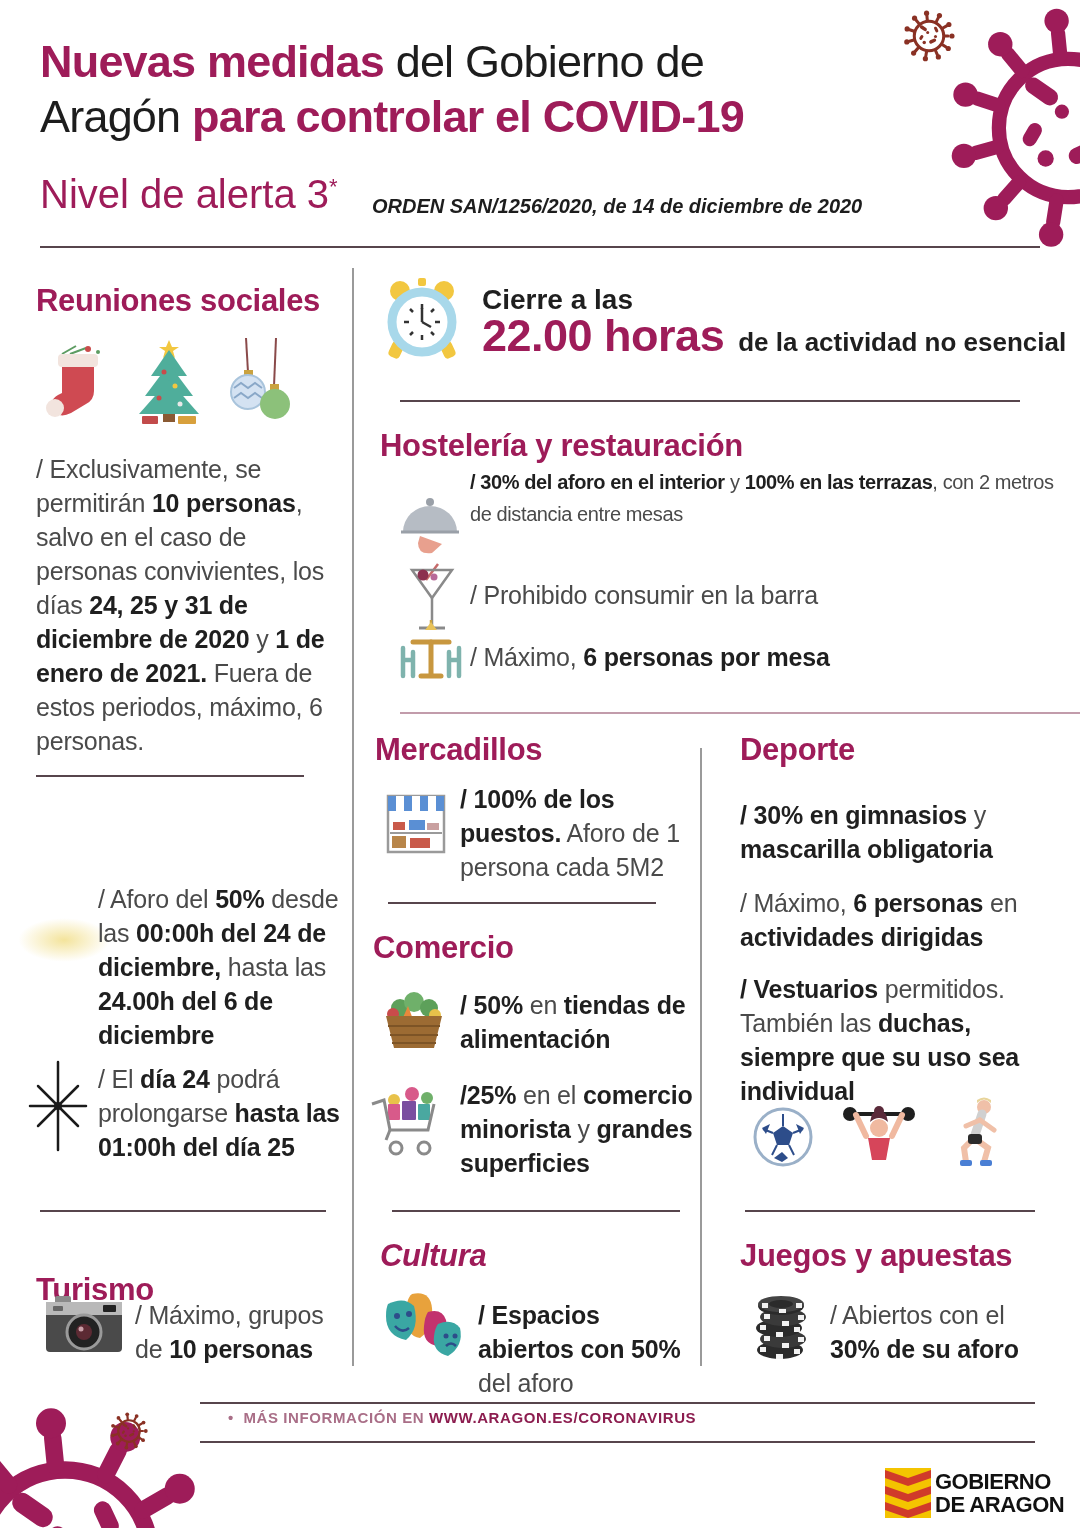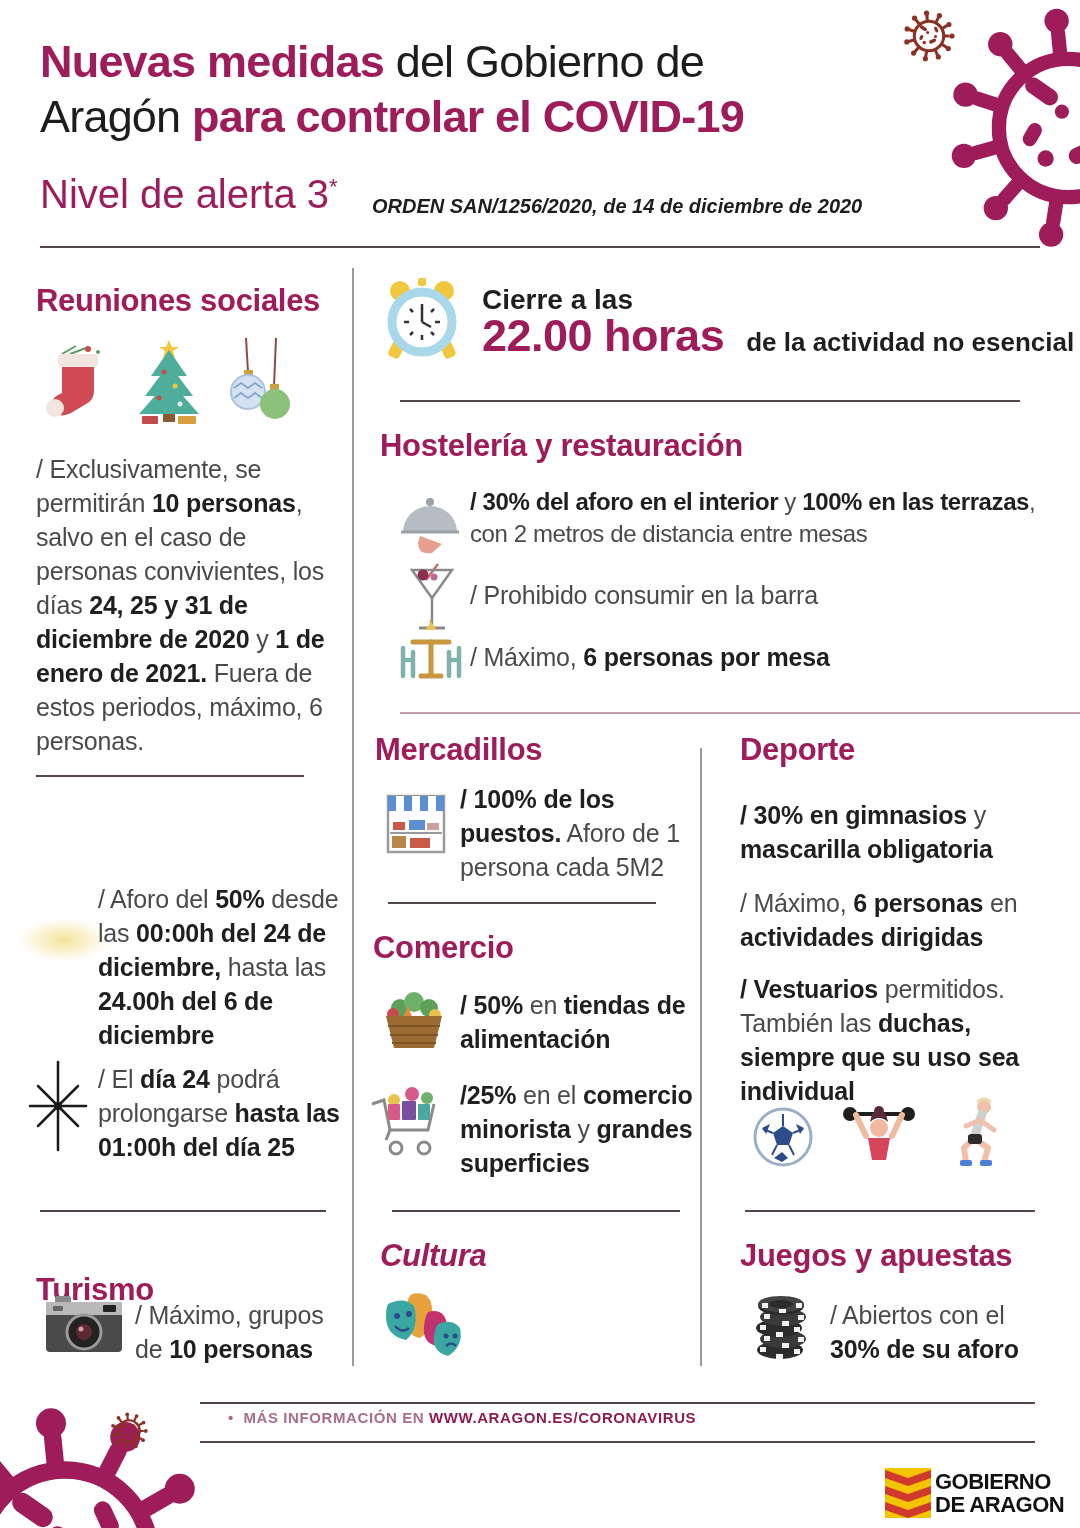--- a/index.html
+++ b/index.html
@@ -16,21 +16,21 @@
   
   .title{position:absolute;left:40px;top:34px;font-size:45px;line-height:55px;letter-spacing:-0.8px;}
   .t-acc{color:#9e1c59;font-weight:700;}
   .t-blk{color:#1d1d1d;font-weight:400;}
   .alert{position:absolute;left:40px;top:172px;font-size:40px;color:#9e1c59;font-weight:400;}
   .alert sup{font-size:22px;}
   .order{position:absolute;left:372px;top:195px;font-size:20px;font-style:italic;font-weight:700;color:#1d1d1d;}
   
   .c-intro{position:absolute;left:482px;top:284px;font-size:28px;font-weight:700;color:#1f1f1f;}
   .c-time{font-size:45px;font-weight:700;color:#9e1c59;letter-spacing:-0.5px;}
-  .c-rest{font-size:26px;font-weight:700;color:#1f1f1f;margin-left:22px;}
+  .c-rest{font-size:26px;font-weight:700;color:#1f1f1f;margin-left:14px;}
   
   .finfo{position:absolute;left:228px;top:1409px;font-size:15px;letter-spacing:0.6px;color:#a96e87;font-weight:700;}
   .finfo .url{color:#8c1d4f;}
   .logo-txt{position:absolute;left:935px;top:1470px;font-size:22px;line-height:23px;font-weight:700;color:#111;letter-spacing:-0.5px;}
   .glow{position:absolute;left:18px;top:918px;width:92px;height:44px;
         background:radial-gradient(ellipse at center,rgba(243,226,150,0.95) 0%,rgba(243,226,150,0) 70%);}
 </style>
 </head>
 <body>
 
@@ -159,21 +159,21 @@
   <div class="txt" style="left:36px;top:452px;width:308px;"><span>/ Exclusivamente, se permitirán </span><span class="b">10 personas</span><span>, salvo en el caso de personas convivientes, los días </span><span class="b">24, 25 y 31 de diciembre de 2020</span><span> y </span><span class="b">1 de enero de 2021.</span><span> Fuera de estos periodos, máximo, 6 personas.</span></div>
   <div class="hr" style="left:36px;top:775px;width:268px;"></div>
 
   <div class="h" style="left:380px;top:428px;">Hostelería y restauración</div>
   <svg class="v" style="left:398px;top:492px;width:64px;height:62px" viewBox="0 0 64 62">
     <circle cx="32" cy="10" r="4" fill="#9aa0a8"></circle>
     <path d="M5 40 a27 26 0 0 1 54 0 z" fill="#b6bcc4"></path>
     <line x1="3" y1="40" x2="61" y2="40" stroke="#9aa0a8" stroke-width="3"></line>
     <path d="M22 44 l22 8 l-10 9 q-14 2 -14 -10 z" fill="#e8a08e"></path>
   </svg>
-  <div class="txt" style="left:470px;top:486px;width:600px;font-size:24px;line-height:32px;letter-spacing:-0.4px;"><span class="b">/ 30% del aforo en el interior</span><span> y </span><span class="b">100% en las terrazas</span><span>, con 2 metros de distancia entre mesas</span></div>
+  <div class="txt" style="left:470px;top:466px;width:600px;font-size:20px;line-height:32px;letter-spacing:-0.4px;"><span class="b">/ 30% del aforo en el interior</span><span> y </span><span class="b">100% en las terrazas</span><span>, con 2 metros de distancia entre mesas</span></div>
   <svg class="v" style="left:408px;top:562px;width:48px;height:76px" viewBox="0 0 48 76">
     <line x1="30" y1="2" x2="18" y2="18" stroke="#c66a6a" stroke-width="2.5"></line>
     <path d="M4 8 h40 l-20 28 z" fill="none" stroke="#8a8a8a" stroke-width="2.5"></path>
     <circle cx="15" cy="13" r="5.5" fill="#8c2f4f"></circle>
       <circle cx="26" cy="15" r="3.5" fill="#b86a9a"></circle>
     <line x1="24" y1="36" x2="24" y2="64" stroke="#8a8a8a" stroke-width="2.5"></line>
     <line x1="11" y1="66" x2="37" y2="66" stroke="#8a8a8a" stroke-width="3"></line>
   </svg>
   <div class="txt" style="left:470px;top:578px;width:560px;"><span>/ Prohibido consumir en la barra</span></div>
   <svg class="v" style="left:396px;top:618px;width:70px;height:66px" viewBox="0 0 70 66">
@@ -322,20 +322,21 @@
     <path d="M6 14 q16 -8 26 2 q6 22 -8 34 q-20 -4 -20 -24 q0 -8 2 -12z" fill="#3aa7a3"></path>
     <circle cx="15" cy="26" r="3" fill="#2d4d8a"></circle>
       <circle cx="27" cy="24" r="3" fill="#2d4d8a"></circle>
     <path d="M13 36 q7 8 14 2" stroke="#2d4d8a" stroke-width="2.5" fill="none"></path>
     <path d="M46 22 q14 -4 18 8 q4 16 -8 26 q-16 -2 -14 -20 q1 -10 4 -14z" fill="#c2326e"></path>
     <path d="M56 34 q14 -6 22 4 q4 18 -12 28 q-16 -4 -14 -20 q1 -8 4 -12z" fill="#3aa7a3"></path>
     <circle cx="64" cy="46" r="2.5" fill="#2d4d8a"></circle>
       <circle cx="73" cy="46" r="2.5" fill="#2d4d8a"></circle>
     <path d="M64 56 q5 -5 10 0" stroke="#2d4d8a" stroke-width="2.5" fill="none"></path>
   </svg>
+  <div class="txt" style="left:478px;top:1298px;width:220px;"><span class="b">/ Espacios abiertos con 50%</span><span> del aforo</span></div>
 
   <div class="h" style="left:740px;top:1238px;">Juegos y apuestas</div>
   <svg class="v" style="left:752px;top:1292px;width:60px;height:70px" viewBox="0 0 60 70">
     <g>
       <ellipse cx="28" cy="58" rx="23" ry="9" fill="#2b2b2b"></ellipse>
       <ellipse cx="31" cy="47" rx="23" ry="9" fill="#3a3a3a"></ellipse>
       <ellipse cx="27" cy="36" rx="23" ry="9" fill="#2b2b2b"></ellipse>
       <ellipse cx="31" cy="25" rx="23" ry="9" fill="#3a3a3a"></ellipse>
       <ellipse cx="29" cy="14" rx="23" ry="9" fill="#2b2b2b"></ellipse>
       <ellipse cx="29" cy="12" rx="23" ry="8" fill="#444"></ellipse>

